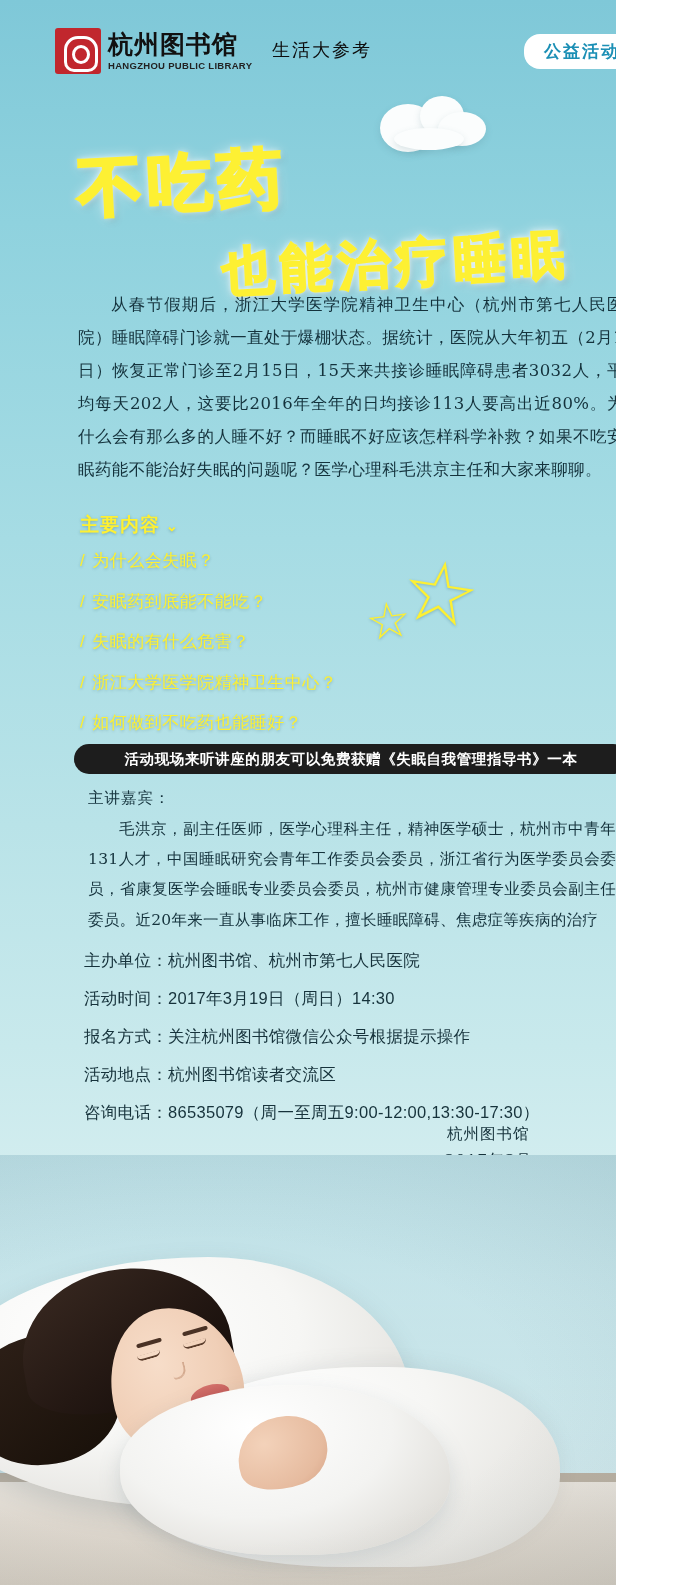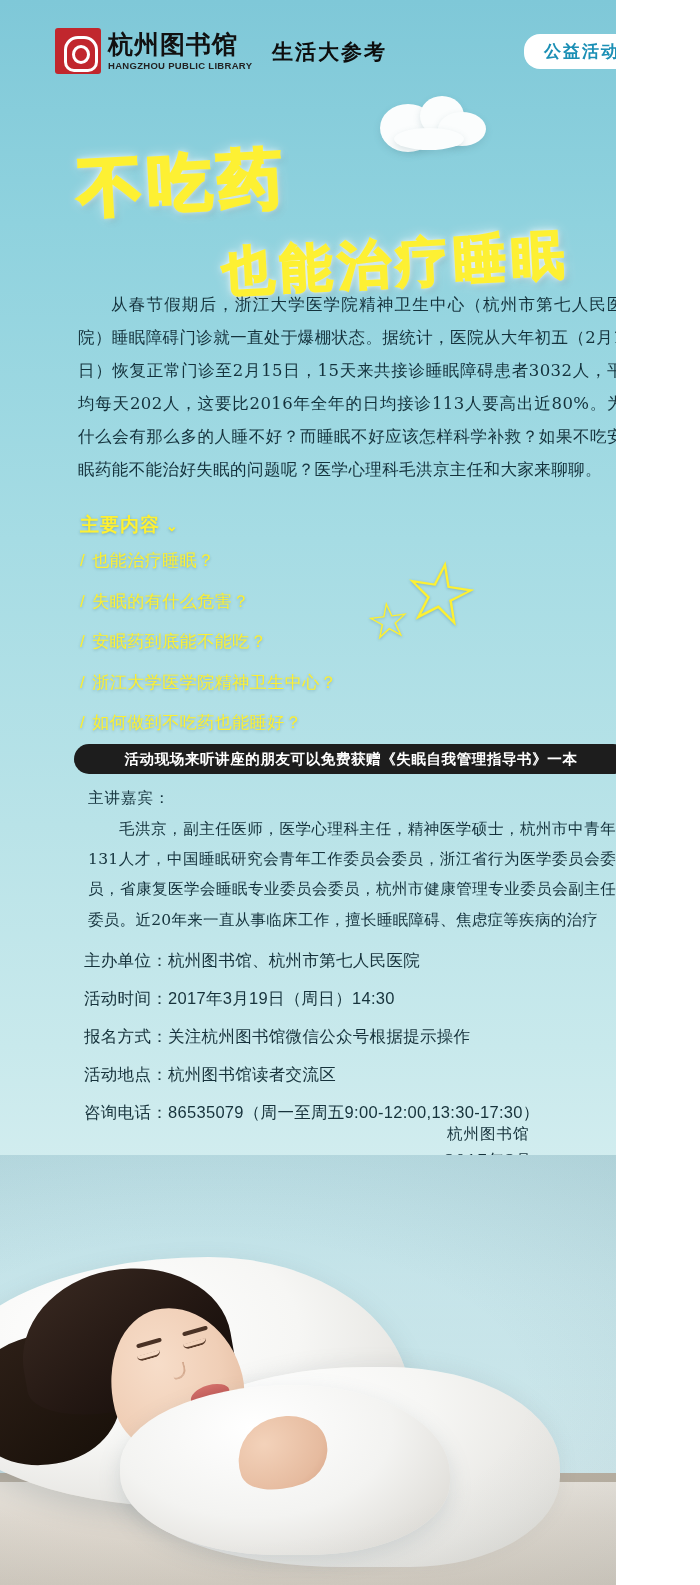--- a/index.html
+++ b/index.html
@@ -54,21 +54,21 @@
     font-size: 25px; font-weight: bold; color: #111;
     letter-spacing: 1px; line-height: 1.05;
   }
   .logo-en {
     font-size: 9.5px; color: #222; letter-spacing: 0.3px;
     margin-top: 3px; font-weight: bold;
   }
   .header-sub {
     position: absolute;
     left: 272px; top: 14px;
-    font-size: 21px; font-weight: bold; color: #0d0d0d;
+    font-size: 18px; font-weight: normal; color: #0d0d0d;
     letter-spacing: 2px;
   }
   .badge {
     position: absolute;
     right: 22px; top: 10px;
     background: #ffffff;
     border-radius: 16px;
     padding: 6px 20px;
     font-size: 17px; font-weight: bold;
     color: #1b8fb5;
@@ -418,23 +418,23 @@
     <div class="hero-line2">也能治疗睡眠</div>
   </div>
 
   <div class="intro">从春节假期后，浙江大学医学院精神卫生中心（杭州市第七人民医院）睡眠障碍门诊就一直处于爆棚状态。据统计，医院从大年初五（2月1日）恢复正常门诊至2月15日，15天来共接诊睡眠障碍患者3032人，平均每天202人，这要比2016年全年的日均接诊113人要高出近80%。为什么会有那么多的人睡不好？而睡眠不好应该怎样科学补救？如果不吃安眠药能不能治好失眠的问题呢？医学心理科毛洪京主任和大家来聊聊。</div>
 
   <div class="contents-head">
     <span>主要内容</span><span class="chev">⌄</span>
   </div>
 
   <div class="q-list">
-    <div class="q-item"><span class="slash">/</span><span>也能治疗睡眠？</span></div>
+    <div class="q-item"><span class="slash">/</span><span>为什么会失眠？</span></div>
+    <div class="q-item"><span class="slash">/</span><span>安眠药到底能不能吃？</span></div>
     <div class="q-item"><span class="slash">/</span><span>失眠的有什么危害？</span></div>
-    <div class="q-item"><span class="slash">/</span><span>安眠药到底能不能吃？</span></div>
     <div class="q-item"><span class="slash">/</span><span>浙江大学医学院精神卫生中心？</span></div>
     <div class="q-item"><span class="slash">/</span><span>如何做到不吃药也能睡好？</span></div>
   </div>
 
   <div class="stars">
     <div class="star star-big">☆</div>
     <div class="star star-small">☆</div>
   </div>
 
   <div class="ribbon">活动现场来听讲座的朋友可以免费获赠《失眠自我管理指导书》一本</div>

